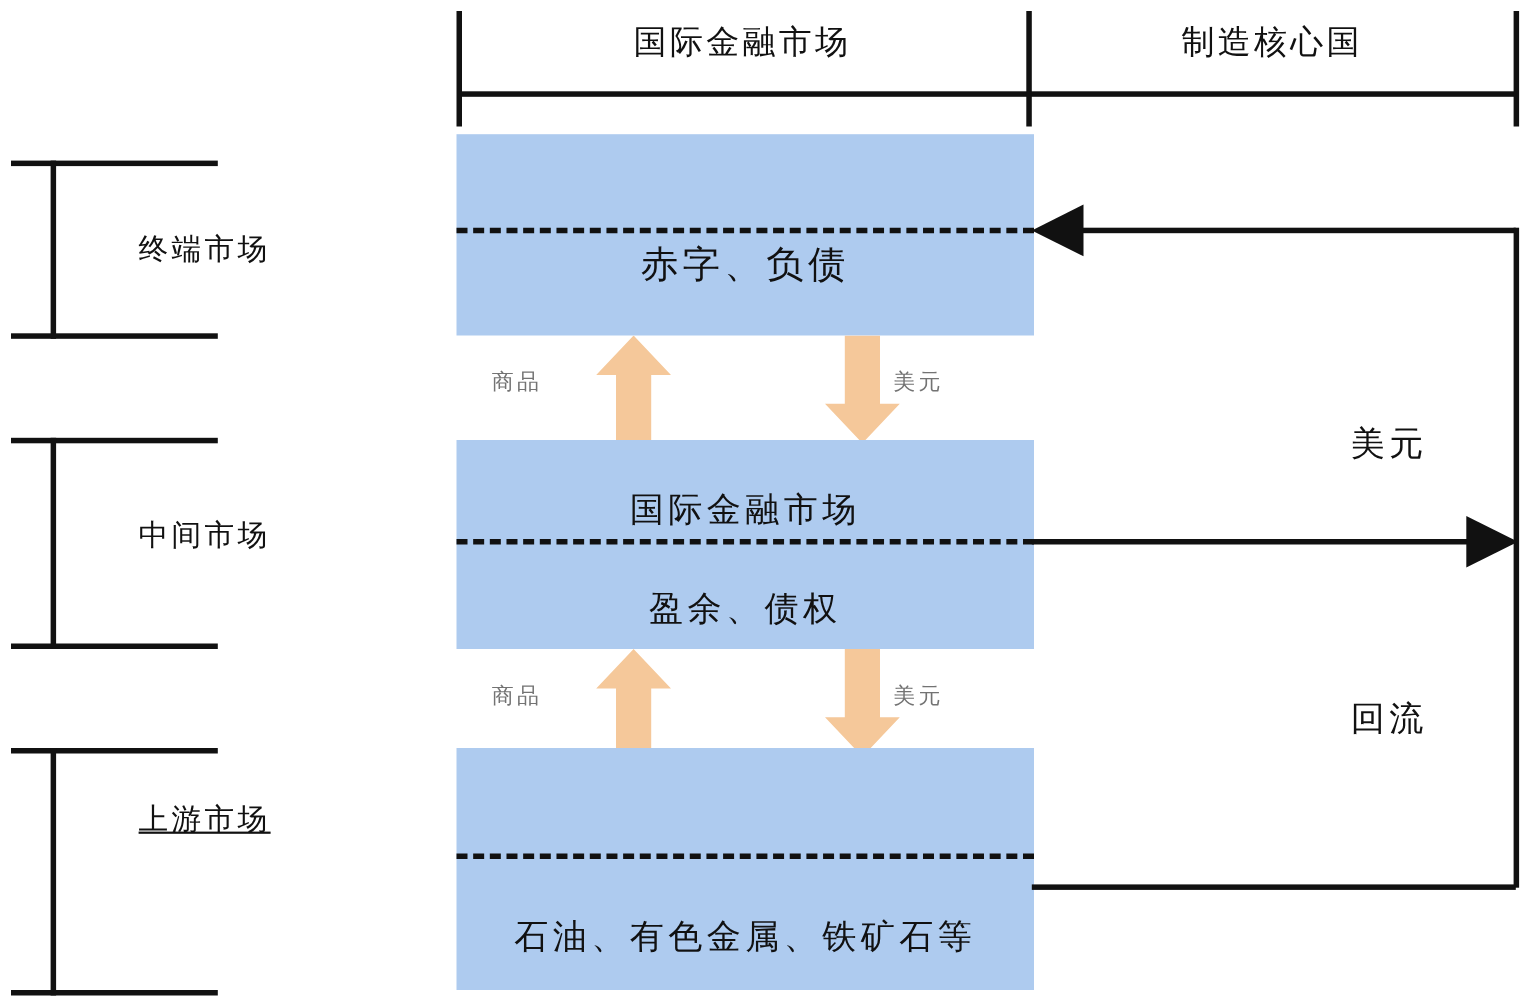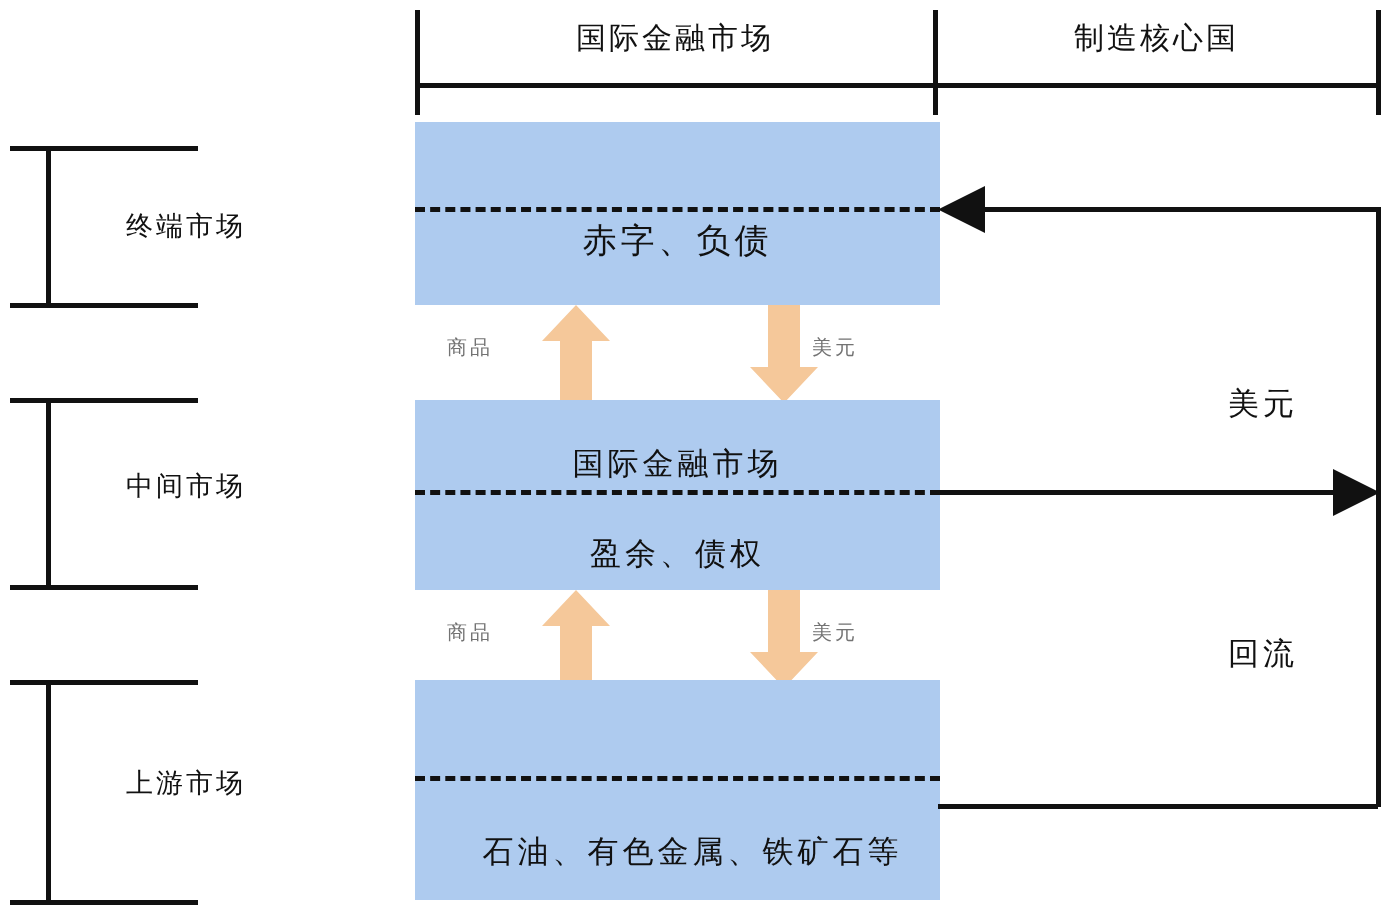--- a/index.html
+++ b/index.html
@@ -130,21 +130,21 @@
   <div class="bracket-label" style="left:126px; top:208px;">终端市场</div>
 
   <div class="hline" style="left:10px; top:398px; width:188px;"></div>
   <div class="vline" style="left:46px; top:398px; height:192px;"></div>
   <div class="hline" style="left:10px; top:585px; width:188px;"></div>
   <div class="bracket-label" style="left:126px; top:468px;">中间市场</div>
 
   <div class="hline" style="left:10px; top:680px; width:188px;"></div>
   <div class="vline" style="left:46px; top:680px; height:225px;"></div>
   <div class="hline" style="left:10px; top:900px; width:188px;"></div>
-  <div class="bracket-label" style="left:126px; top:765px;">上游市场</div>
+  <div class="bracket-label" style="left:126px; top:727px;text-decoration:underline;">上游市场</div>
 
   <div class="blue-box" style="top:122px; height:183px;"></div>
   <div class="dashed" style="left:415px; top:207px; width:525px;"></div>
   <div class="box-text big" style="left:415px; top:218px;">赤字、负债</div>
 
   <div class="block-arrow" style="left:540px; top:305px; width:72px; height:98px;">
     <svg width="72" height="98" viewBox="0 0 72 98">
       <polygon points="36,0 70,36 52,36 52,98 20,98 20,36 2,36" fill="#f5c89a"></polygon>
     </svg>
   </div>
@@ -171,21 +171,21 @@
 
   <div class="block-arrow" style="left:748px; top:590px; width:72px; height:98px;">
     <svg width="72" height="98" viewBox="0 0 72 98">
       <polygon points="36,98 70,62 52,62 52,0 20,0 20,62 2,62" fill="#f5c89a"></polygon>
     </svg>
   </div>
   <div class="arrow-label" style="left:812px; top:619px;">美元</div>
 
   <div class="blue-box" style="top:680px; height:220px;"></div>
   <div class="dashed" style="left:415px; top:776px; width:525px;"></div>
-  <div class="box-text" style="left:430px; top:831px;">石油、有色金属、铁矿石等</div>
+  <div class="box-text" style="left:415px; top:831px;">石油、有色金属、铁矿石等</div>
 
   <div class="hline" style="left:975px; top:207px; width:403px;"></div>
   <div class="vline" style="left:1376px; top:207px; height:600px;"></div>
 
   <div class="hline" style="left:938px; top:490px; width:405px;"></div>
 
   <div class="hline" style="left:938px; top:804px; width:440px;"></div>
 
   <svg id="overlay">
     <polygon points="938,209.5 985,186 985,233" fill="#111111"></polygon>

